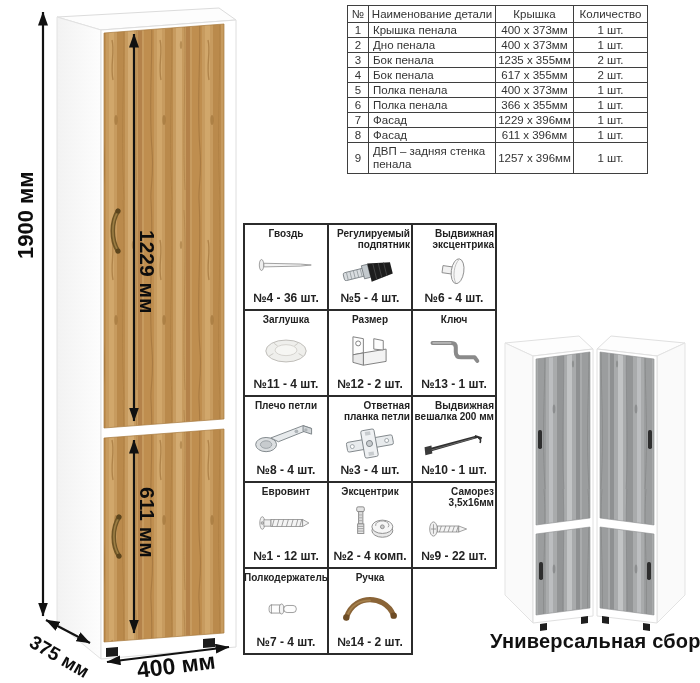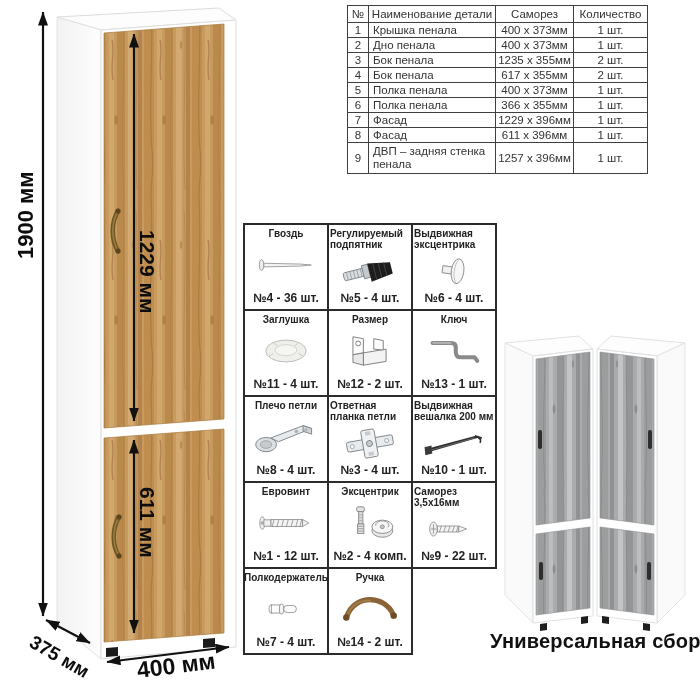--- a/index.html
+++ b/index.html
@@ -18,21 +18,21 @@
   #parts-table tr.rt{height:31px;}
   .cw-num{width:21px;} .cw-name{width:127px;} .cw-size{width:78px;} .cw-qty{width:74px;}
 
   
   #hardware-table{position:absolute;left:243px;top:223px;width:254px;border-collapse:collapse;
                   table-layout:fixed;}
   #hardware-table td{border:2px solid #2b2b2b;padding:0;height:84px;vertical-align:top;background:#fff;}
   #hardware-table td.empty{border:none;background:transparent;}
   .hw-inner{box-sizing:border-box;height:84px;display:flex;flex-direction:column;
             align-items:center;justify-content:space-between;padding:3px 1px 4px;}
-  .hw-title{font-size:10px;font-weight:bold;text-align:left;line-height:1.12;color:#222;}
+  .hw-title{font-size:10px;font-weight:bold;text-align:right;line-height:1.12;color:#222;}
   .hw-label{font-size:12px;font-weight:bold;color:#222;white-space:nowrap;}
   .hw-icon{flex:1 1 auto;display:flex;align-items:center;justify-content:center;min-height:0;}
 
   
   #cabinet-drawing{position:absolute;left:0;top:0;}
   #variants-drawing{position:absolute;left:494px;top:329px;}
 
   
   #caption{position:absolute;left:490px;top:630px;width:210px;text-align:center;
            font-size:20px;font-weight:bold;color:#111;letter-spacing:.2px;white-space:nowrap;}
@@ -118,21 +118,21 @@
     <colgroup>
         <col class="cw-num">
         <col class="cw-name">
         <col class="cw-size">
         <col class="cw-qty">
       </colgroup>
     <tbody>
         <tr>
       <th>№</th>
       <th>Наименование детали</th>
-      <th>Саморез</th>
+      <th>Крышка</th>
       <th>Количество</th>
     </tr>
     <tr class="r">
       <td>1</td>
       <td class="nm">Крышка пенала</td>
       <td>400 х 373мм</td>
       <td>1 шт.</td>
     </tr>
     <tr class="r">
       <td>2</td>

